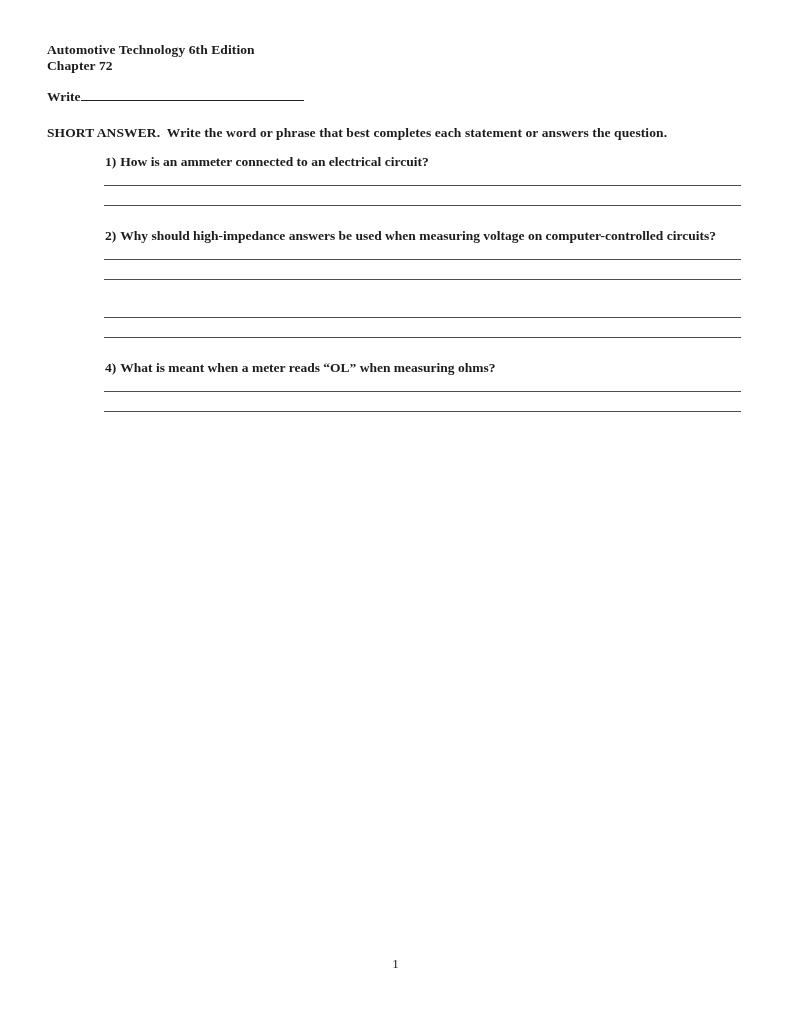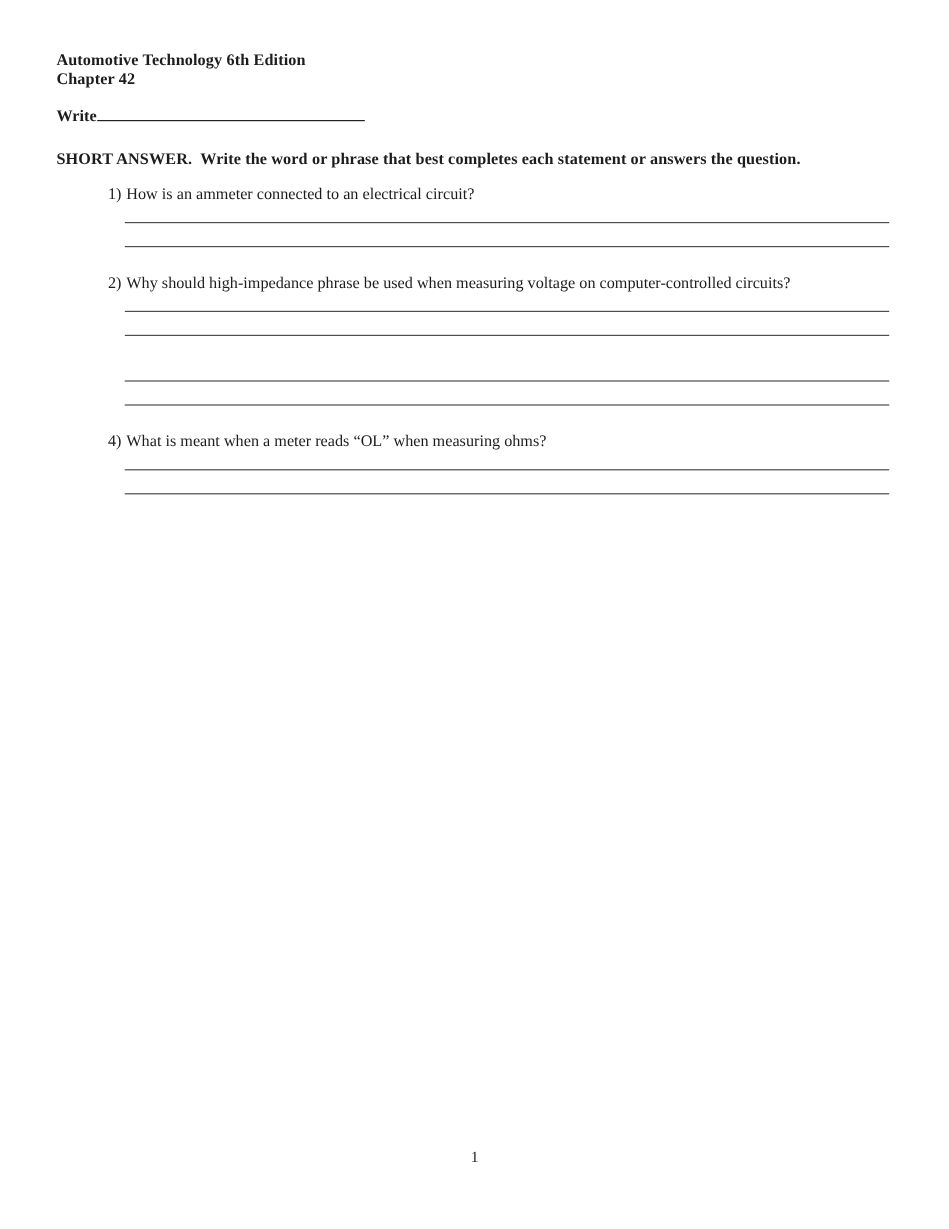--- a/index.html
+++ b/index.html
@@ -45,22 +45,23 @@
   .questions {
     margin-top: 4px;
   }
   .question {
     margin-top: 22px;
   }
   .question.first {
     margin-top: 13px;
   }
   .q-text {
-    margin-left: 43px;
+    margin-left: 58px;
     line-height: 16px;
+    font-weight: bold;
   }
   .q-number {
     margin-right: 4px;
   }
   .answer-lines {
     margin-left: 57px;
   }
   .answer-line {
     height: 19px;
     border-bottom: 1.3px solid #4d4d4d;
@@ -78,21 +79,21 @@
   }
 </style>
 </head>
 <body>
 
 <div class="page">
   <div class="content">
 
     <div class="doc-header">
       <div>Automotive Technology 6th Edition</div>
-      <div>Chapter 42</div>
+      <div>Chapter 72</div>
     </div>
 
     <div class="name-row">
       <span>Write</span><span class="name-line"></span>
     </div>
 
     <div class="instruction">SHORT ANSWER.  Write the word or phrase that best completes each statement or answers the question.</div>
 
     <div class="questions">
 
@@ -101,21 +102,21 @@
           <span class="q-number">1)</span><span>How is an ammeter connected to an electrical circuit?</span>
         </div>
         <div class="answer-lines">
           <div class="answer-line line-a"></div>
           <div class="answer-line line-b"></div>
         </div>
       </div>
 
       <div class="question">
         <div class="q-text">
-          <span class="q-number">2)</span><span>Why should high-impedance phrase be used when measuring voltage on computer-controlled circuits?</span>
+          <span class="q-number">2)</span><span>Why should high-impedance answers be used when measuring voltage on computer-controlled circuits?</span>
         </div>
         <div class="answer-lines">
           <div class="answer-line line-a"></div>
           <div class="answer-line line-b"></div>
         </div>
       </div>
 
       <div class="question">
         <div class="answer-lines">
           <div class="answer-line line-a"></div>

